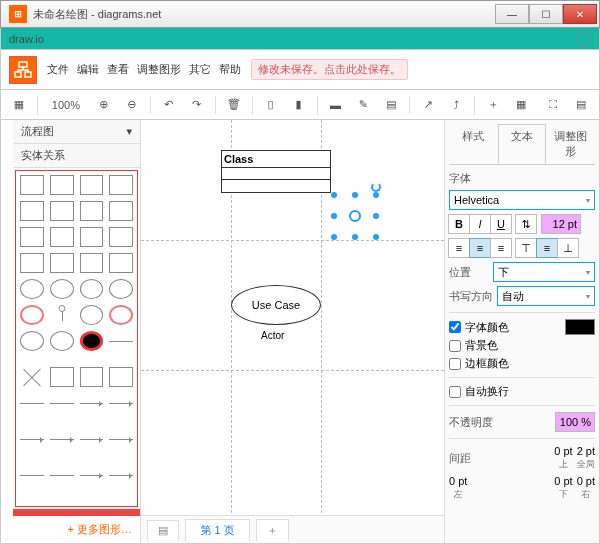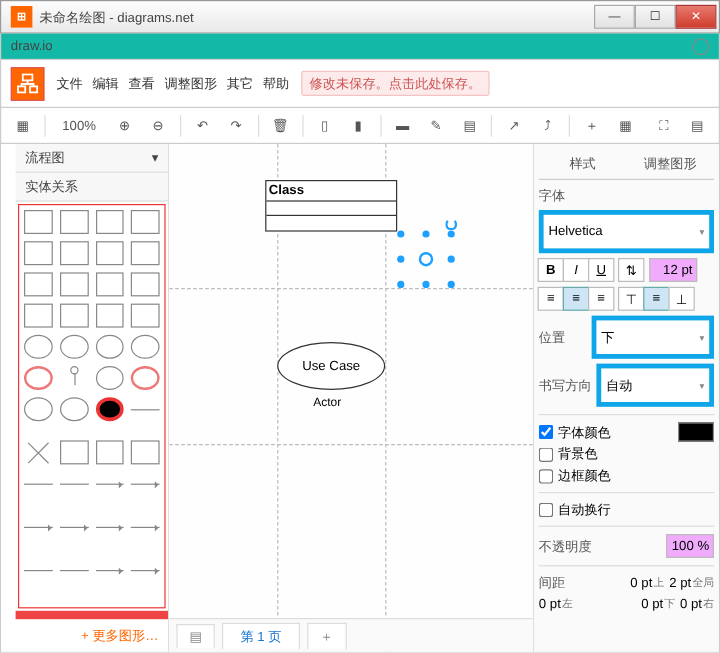--- a/index.html
+++ b/index.html
@@ -60,31 +60,31 @@
 .sel-handles .rot{position:absolute;left:40px;top:-10px;width:10px;height:10px;border:2px solid #1ea0ff;border-radius:50%;border-top-color:transparent;}
 .pagetabs{position:absolute;bottom:0;left:0;right:0;height:28px;background:#fafafa;border-top:1px solid #ddd;display:flex;align-items:center;padding:0 6px;gap:6px;}
 .ptab{padding:3px 14px;border:1px solid #ddd;background:#fff;color:#1976d2;border-bottom:none;}
 .ptab.add{color:#888;padding:3px 10px;}
 .format{width:155px;border-left:1px solid #ddd;background:#fafafa;overflow:auto;padding:4px;}
 .ftabs{display:flex;border-bottom:1px solid #ccc;margin-bottom:6px;}
 .ftab{flex:1;text-align:center;padding:4px 2px;color:#555;border:1px solid transparent;}
 .ftab.active{border:1px solid #ccc;border-bottom-color:#fafafa;background:#fafafa;}
 .frow{display:flex;align-items:center;gap:4px;margin:4px 0;}
 .flabel{color:#555;min-width:40px;}
-.fsel{flex:1;height:36px;border:4px solid #0ea5e9;background:#fff;padding:0 4px;display:flex;align-items:center;justify-content:space-between;}
+.fsel{flex:1;height:20px;border:1px solid #0ea5e9;background:#fff;padding:0 4px;display:flex;align-items:center;justify-content:space-between;}
 .fsel:after{content:"▾";color:#888;font-size:8px;}
 .btngrp{display:flex;}
 .bb{width:22px;height:20px;border:1px solid #bbb;background:#fff;display:flex;align-items:center;justify-content:center;margin-left:-1px;cursor:pointer;}
 .bb.active{background:#cde5f5;border-color:#6aa;}
 .numbox{width:40px;height:20px;border:1px solid #bbb;background:#f0abfc;text-align:right;padding:0 3px;display:flex;align-items:center;justify-content:end;}
 .chk{display:flex;align-items:center;gap:4px;margin:3px 0;}
 .chk input{width:12px;height:12px;}
 .swatch{width:30px;height:16px;background:#000;border:1px solid #888;}
 .hr{border-top:1px solid #ddd;margin:6px 0;}
-.spincol{display:flex;flex-direction:row;align-items:center;gap:1px;}
+.spincol{display:flex;flex-direction:column;align-items:center;gap:1px;}
 .spincol .lbl{font-size:9px;color:#777;}
 </style>
 </head>
 <body>
 
 <div class="titlebar">
   <div class="icon">⊞</div>
   <div class="title">未命名绘图 - diagrams.net</div>
   <div class="winbtns">
     <div class="winbtn">—</div>
@@ -239,20 +239,21 @@
     <div class="pagetabs">
       <div class="ptab add">▤</div>
       <div class="ptab">第 1 页</div>
       <div class="ptab add">＋</div>
     </div>
   </div>
 
   <div class="format">
     <div class="ftabs">
       <div class="ftab">样式</div>
+      <div class="ftab active">文本</div>
       <div class="ftab">调整图形</div>
     </div>
     <div class="frow">
         <span class="flabel">字体</span>
       </div>
     <div class="frow">
         <div class="fsel">
           <span>Helvetica</span>
         </div>
       </div>

